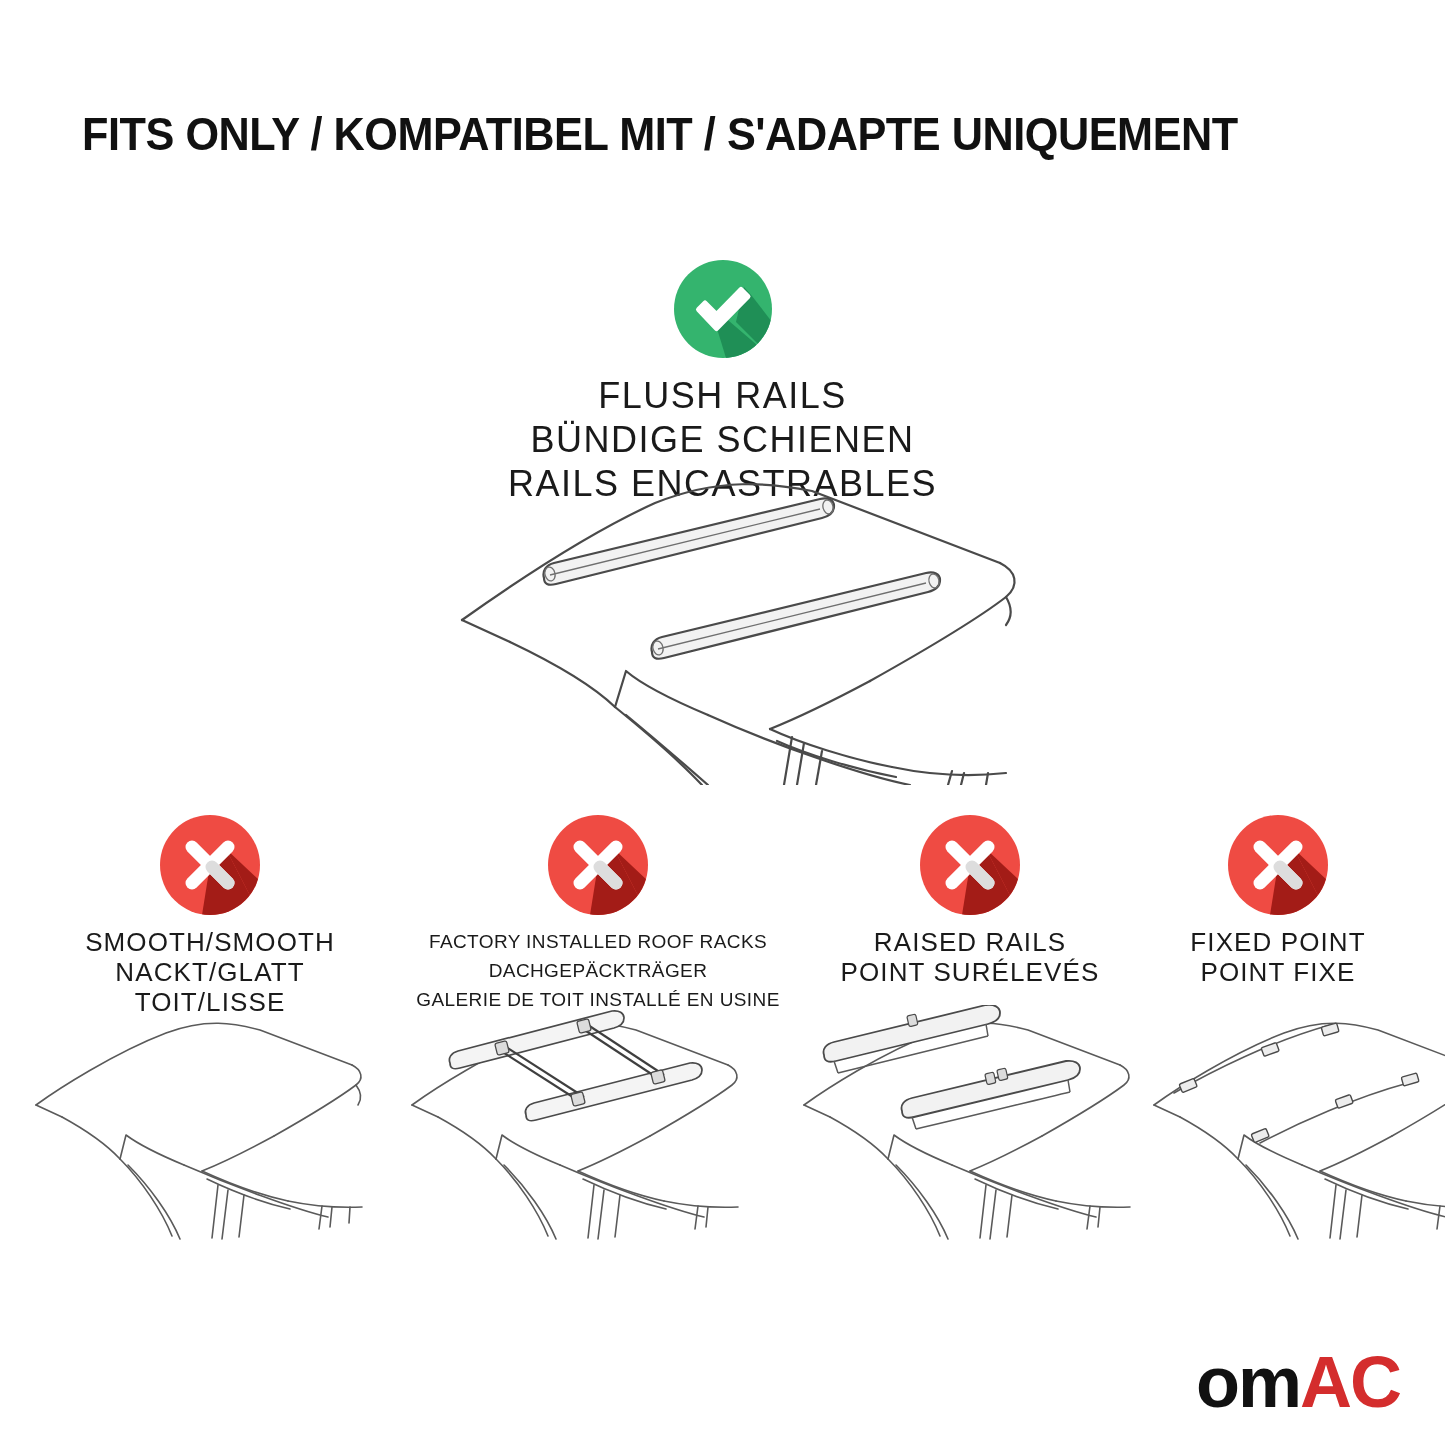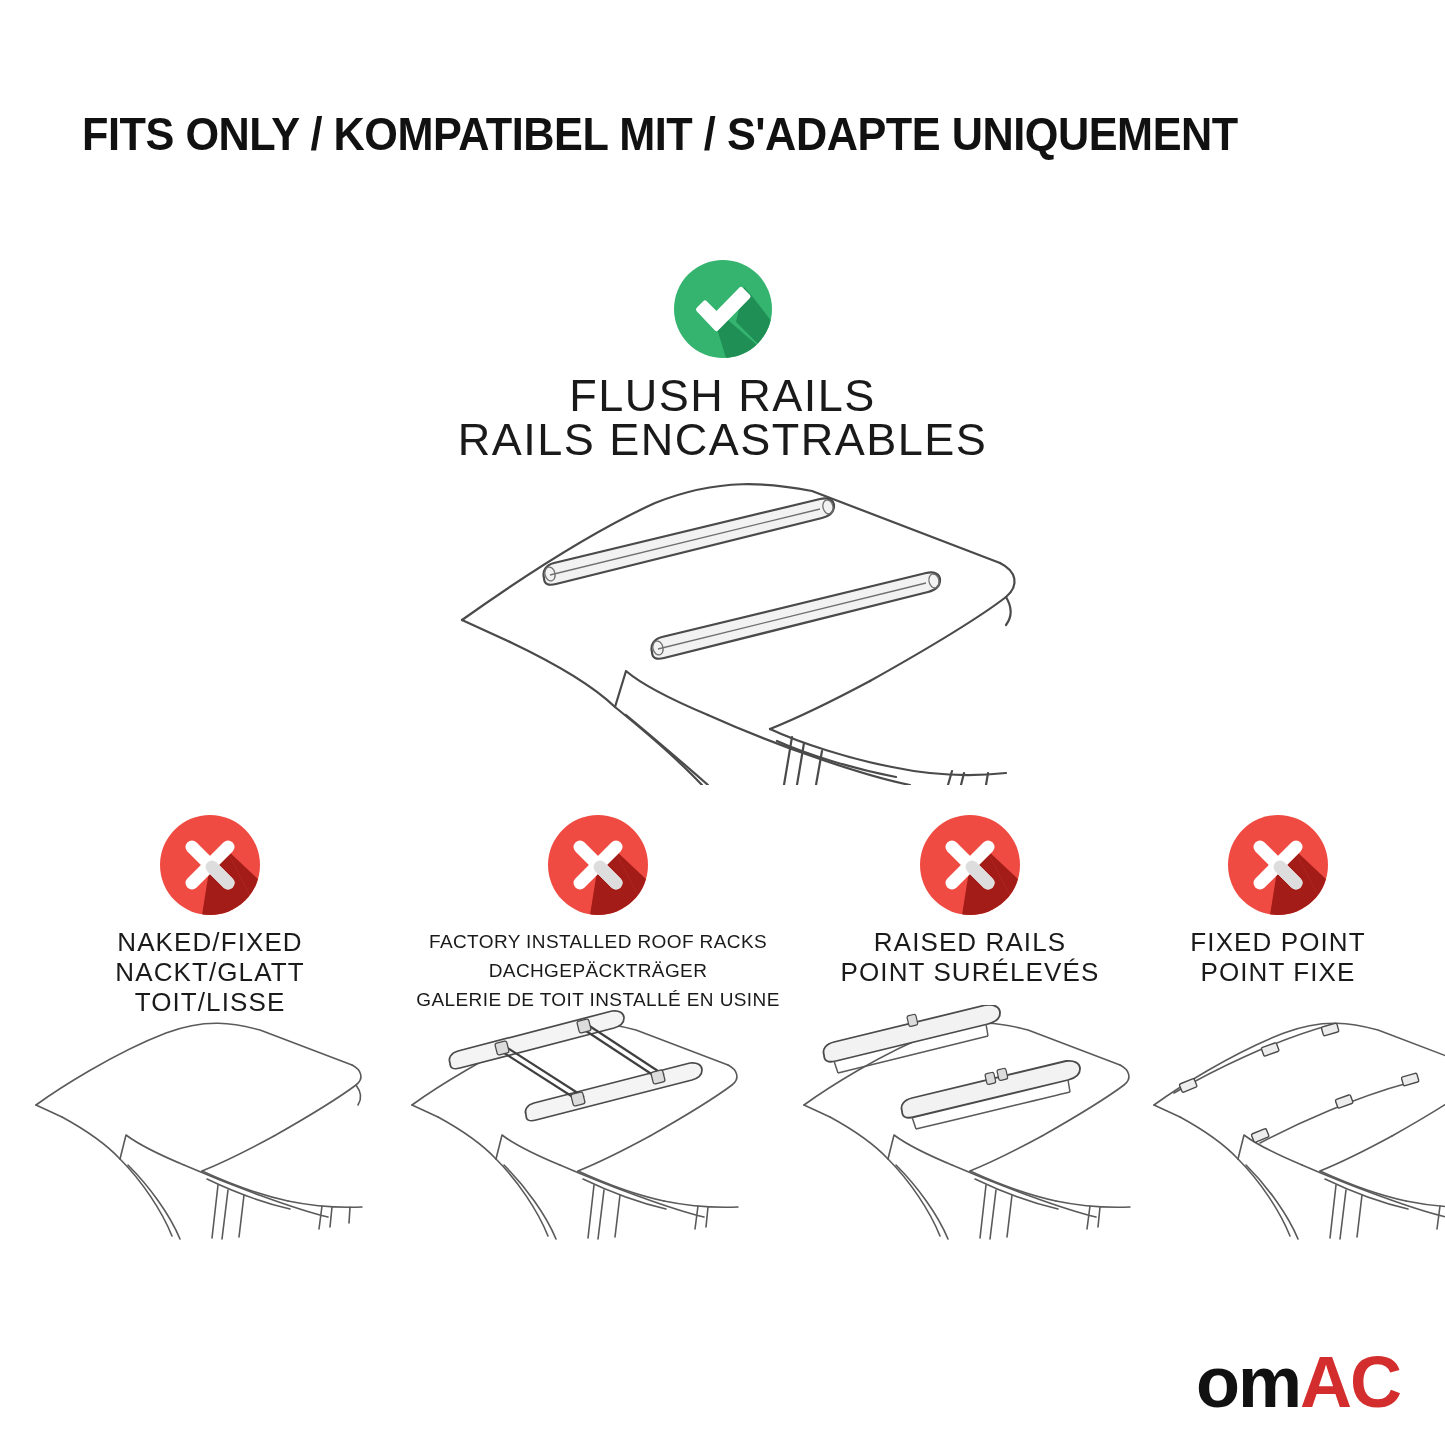--- a/index.html
+++ b/index.html
@@ -44,21 +44,21 @@
   .check-icon-wrap {
     width: 98px;
     height: 98px;
     margin: 10px auto 0 auto;
     position: relative;
   }
   .primary-labels {
     margin-top: 16px;
     font-family: "Liberation Sans", sans-serif;
     font-weight: 400;
-    font-size: 45px;
+    font-size: 36px;
     line-height: 44px;
     letter-spacing: 1.5px;
     color: #1a1a1a;
   }
   .primary-labels div { white-space: nowrap; }
 
   .primary-illustration {
     position: absolute;
     left: 440px;
     top: 225px;
@@ -157,20 +157,21 @@
       <g clip-path="url(#circClip)">
         <polygon points="41,62 48,55 98,98 52,98" fill="#1f8f56"></polygon>
         <polygon points="70,27 78,36 98,62 98,98 62,62" fill="#1f8f56"></polygon>
       </g>
       <path d="M24.5 49.5 L31 43 L42.5 54.5 L67 29.5 L74 36.5 L42.5 68.5 Z" fill="#ffffff" stroke="#ffffff" stroke-width="5" stroke-linejoin="round"></path>
     </svg>
   </div>
 
   <div class="primary-labels">
     <div>FLUSH RAILS</div>
+    <div>BÜNDIGE SCHIENEN</div>
     <div>RAILS ENCASTRABLES</div>
   </div>
 
   <div class="primary-illustration">
     <svg width="580" height="310" viewBox="0 0 580 310" aria-hidden="true">
       <g fill="none" stroke="#4a4a4a" stroke-width="2.2" stroke-linecap="round" stroke-linejoin="round">
 
         <path d="M22 145 C 60 118, 140 62, 215 28 C 280 2, 330 8, 372 16 L 560 88"></path>
         <path d="M22 145 L 70 167"></path>
         <path d="M70 167 C 110 186, 150 208, 175 232"></path>
@@ -236,21 +237,21 @@
         <g stroke="#ffffff" stroke-width="13" stroke-linecap="round">
           <line x1="32" y1="32" x2="68" y2="68"></line>
           <line x1="68" y1="32" x2="32" y2="68"></line>
         </g>
         <g stroke="#dddddd" stroke-width="13" stroke-linecap="round" clip-path="url(#xc0)">
           <line x1="52" y1="52" x2="68" y2="68"></line>
         </g>
       </svg>
     </div>
     <div class="neg-labels">
-      <div>NAKED/FIXED</div>
+      <div>SMOOTH/SMOOTH</div>
       <div>NACKT/GLATT</div>
       <div>TOIT/LISSE</div>
     </div>
   </div>
 
   <div class="neg-col c1">
     <div class="x-icon-wrap">
       <svg width="100" height="100" viewBox="0 0 100 100" aria-hidden="true">
         <defs>
             <clipPath id="xc1">

